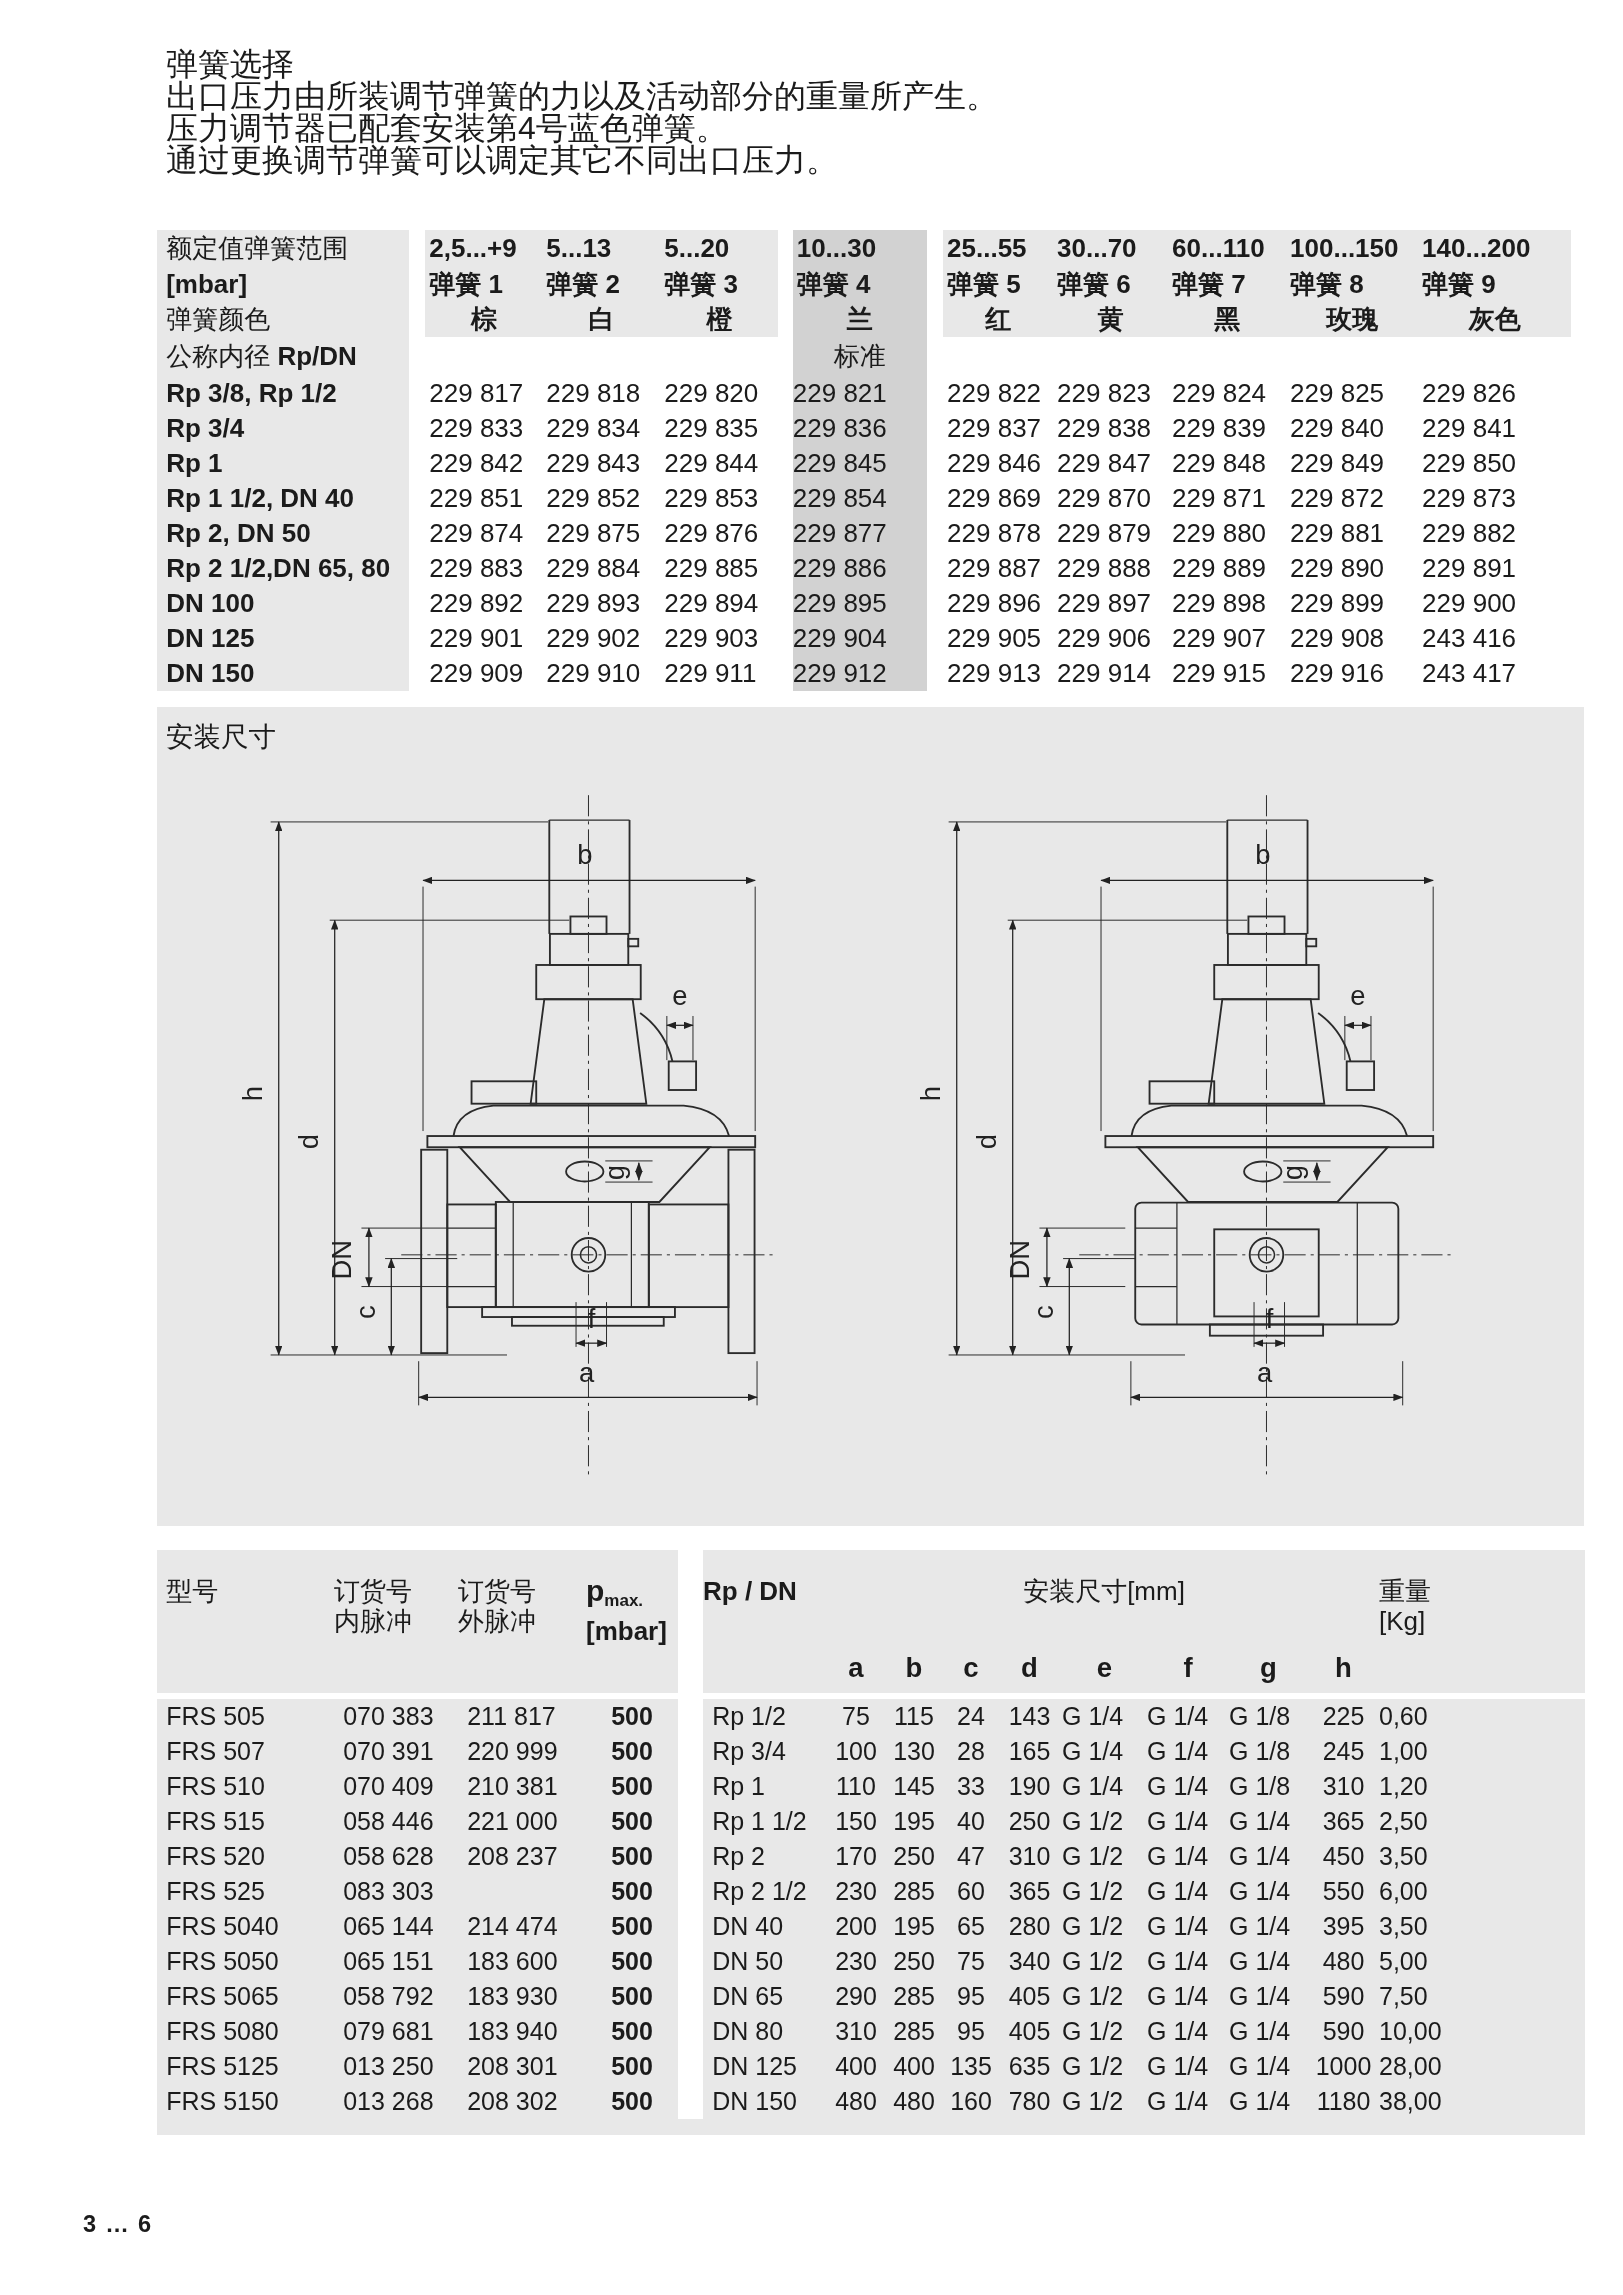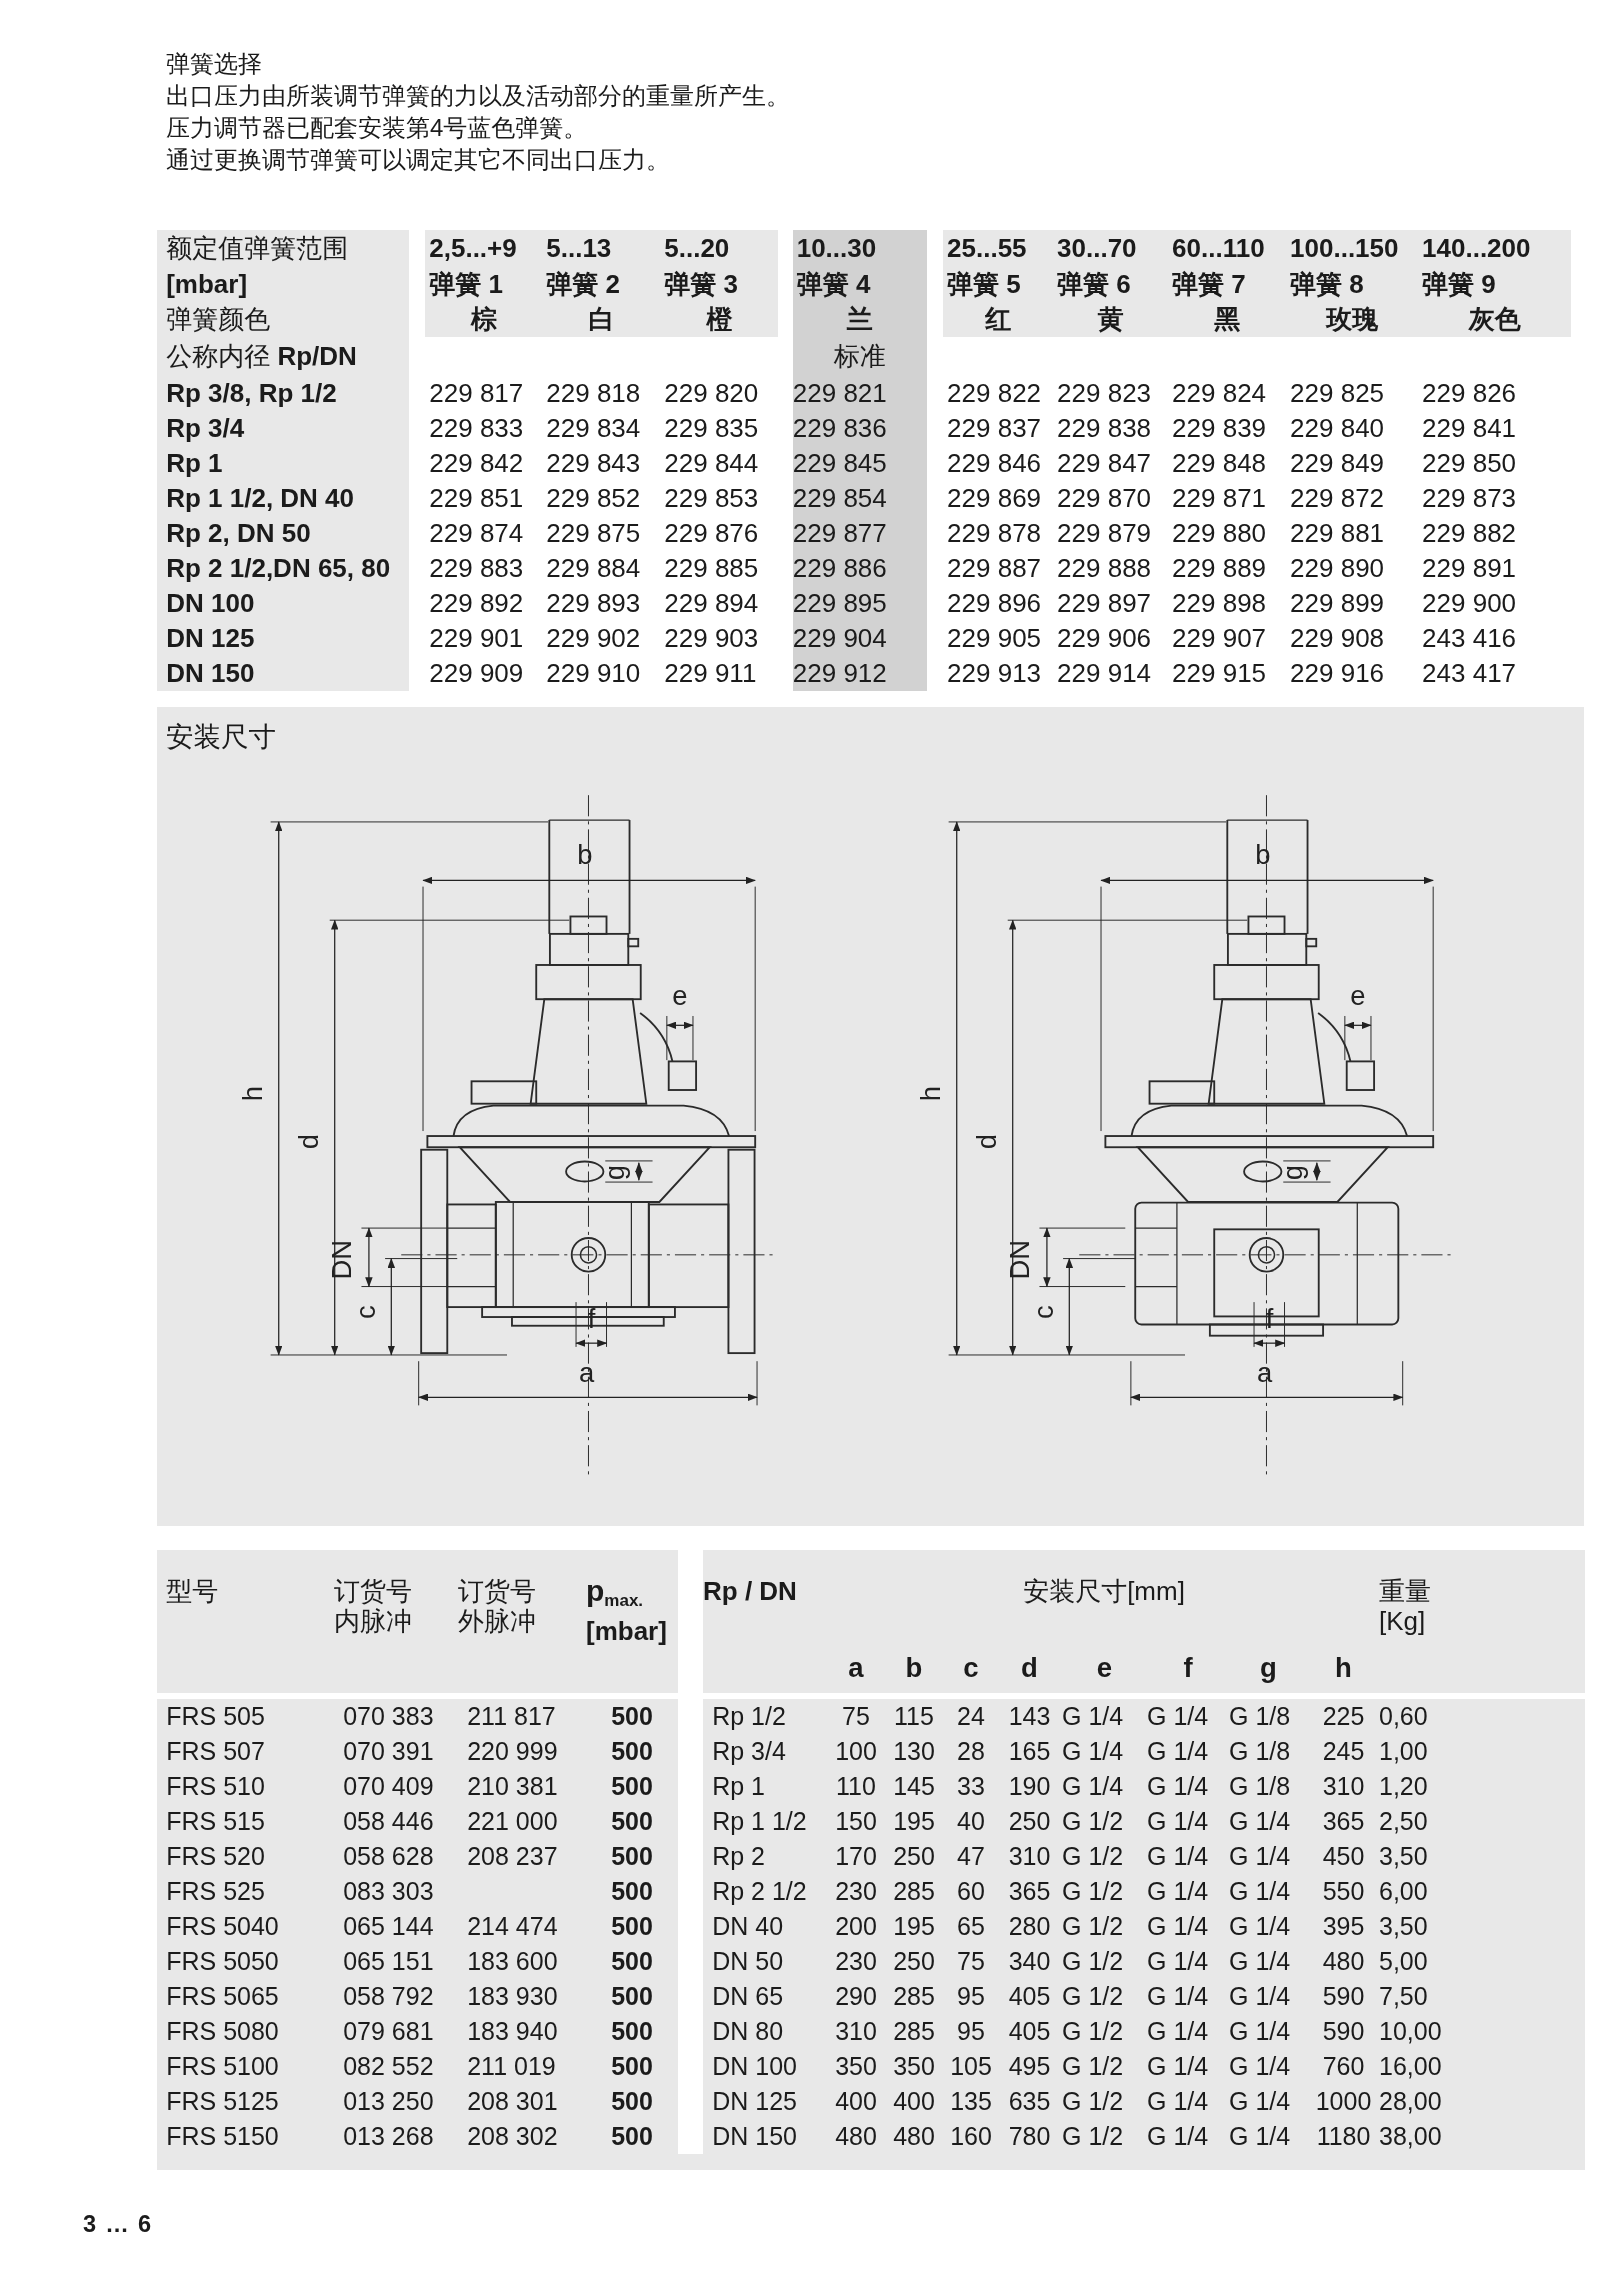--- a/index.html
+++ b/index.html
@@ -1,21 +1,21 @@
 <!DOCTYPE html>
 <html style="font-size:10.5px"><head>
 <meta charset="utf-8">
 <style>
   :root{
     --block-bg:#e8e8e8; --hl-bg:#d2d2d2; --txt:#1b1b1b; --line:#2b2b2b;
   }
   html,body{margin:0;padding:0;background:#fff;}
   .page{position:relative;width:1623px;height:2295px;background:#fff;overflow:hidden;
         font-family:"Liberation Sans", sans-serif;color:var(--txt);}
-  .intro{position:absolute;left:166px;top:48px;font-size:24px;line-height:32px;}
+  .intro{position:absolute;left:166px;top:48px;font-size:32px;line-height:32px;}
   .intro div{white-space:nowrap;}
   table{border-collapse:separate;border-spacing:0;table-layout:fixed;}
   td{padding:0;font-size:26px;color:var(--txt);overflow:hidden;white-space:nowrap;vertical-align:middle;}
   
   .spring-wrap{position:absolute;left:157px;top:230px;}
   .spring-wrap td.lc{background:var(--block-bg);padding-left:9.2px;}
   .spring-wrap td.hc{background:var(--block-bg);padding-left:3.9px;font-weight:bold;}
   .spring-wrap td.hl{background:var(--hl-bg);margin-left:12px;}
   .spring-wrap td.wc{background:#fff;padding-left:3.9px;}
   .spring-wrap td.ctr{text-align:center;padding-left:0;}
@@ -630,37 +630,20 @@
             <td class="ctr">285</td>
             <td class="ctr">95</td>
             <td class="ctr">405</td>
             <td>G 1/2</td>
             <td>G 1/4</td>
             <td>G 1/4</td>
             <td class="ctr">590</td>
             <td class="rt">10,00</td>
           </tr>
           <tr style="height: 35px;">
-            <td class="pl">FRS 5100</td>
-            <td class="pl">082 552</td>
-            <td class="pl">211 019</td>
-            <td class="ctr bold">500</td>
-            <td class="sp"></td>
-            <td class="pl">DN 100</td>
-            <td class="ctr">350</td>
-            <td class="ctr">350</td>
-            <td class="ctr">105</td>
-            <td class="ctr">495</td>
-            <td>G 1/2</td>
-            <td>G 1/4</td>
-            <td>G 1/4</td>
-            <td class="ctr">760</td>
-            <td class="rt">16,00</td>
-          </tr>
-          <tr style="height: 35px;">
             <td class="pl">FRS 5125</td>
             <td class="pl">013 250</td>
             <td class="pl">208 301</td>
             <td class="ctr bold">500</td>
             <td class="sp"></td>
             <td class="pl">DN 125</td>
             <td class="ctr">400</td>
             <td class="ctr">400</td>
             <td class="ctr">135</td>
             <td class="ctr">635</td>

